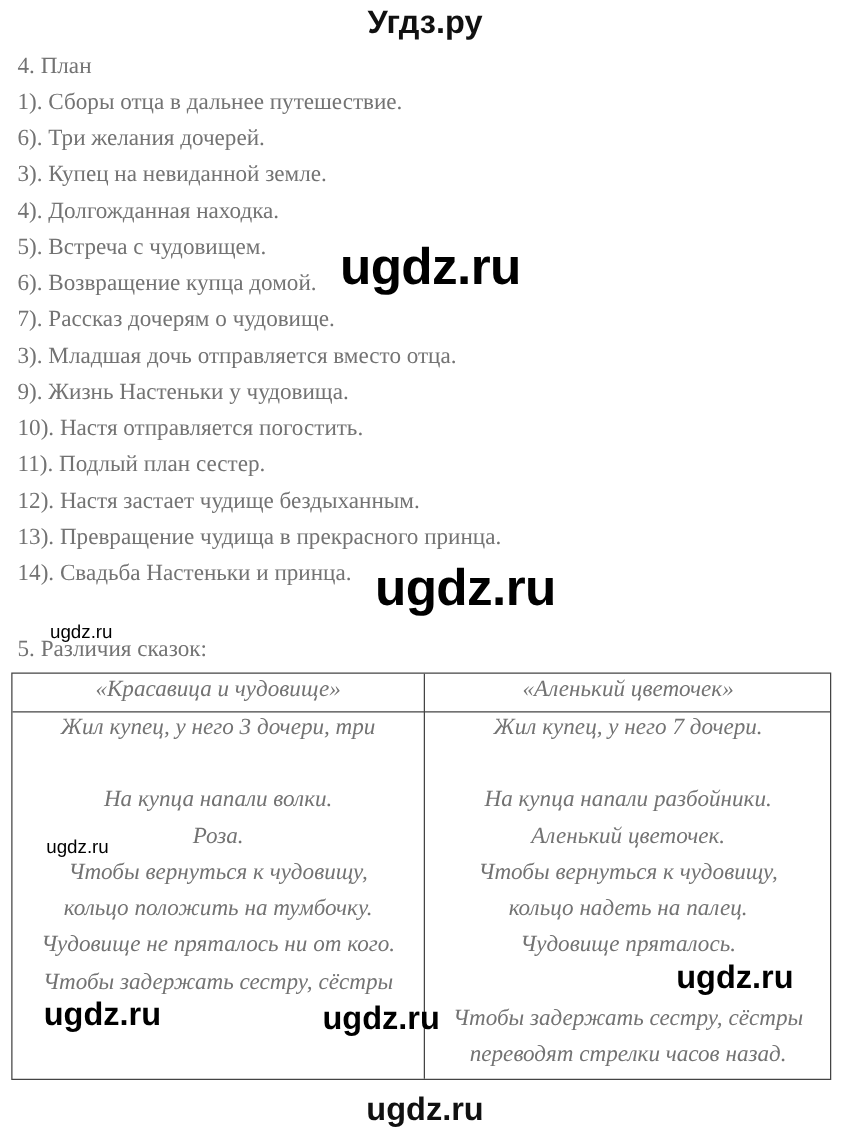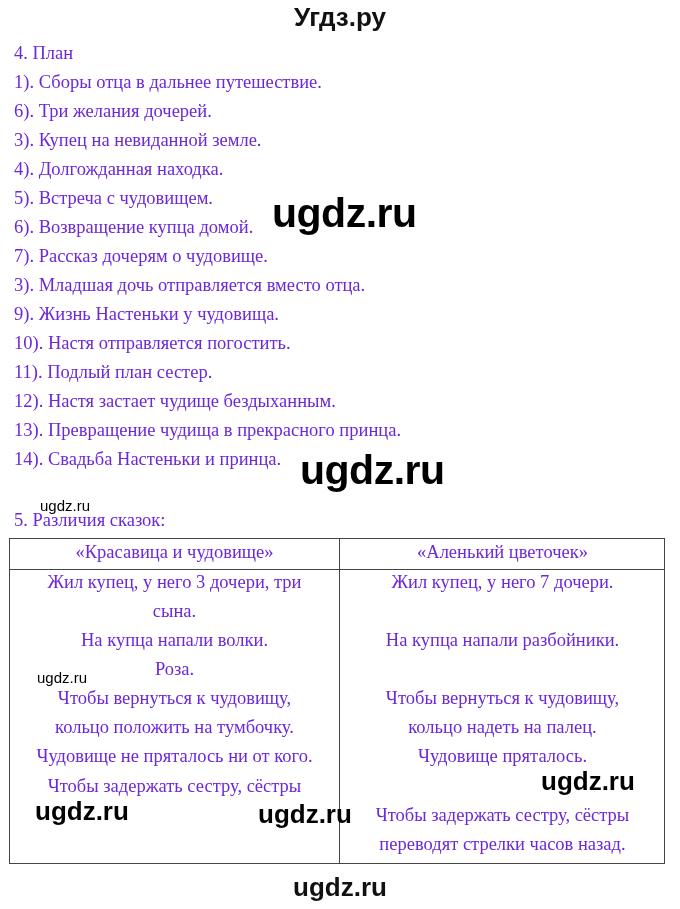--- a/index.html
+++ b/index.html
@@ -1,37 +1,37 @@
 <!DOCTYPE html>
 <html><head>
   <meta charset="utf-8">
   <style>
     html, body { margin: 0; padding: 0; background: #ffffff; }
     body { width: 680px; height: 909px; position: relative; overflow: hidden; color: #111; }
     .site-title {
       position: absolute; top: 2px; left: 0; width: 680px; text-align: center;
       font-family: "Liberation Sans", sans-serif; font-weight: bold; font-size: 26px; color: #111;
     }
-    .serif { font-family: "Liberation Serif", serif; font-size: 18.5px; color: #6d28d9; }
+    .serif { font-family: "Liberation Serif", serif; font-size: 18.5px; color: #737373; }
     .line { position: absolute; left: 14px; white-space: nowrap; }
     .wm-big {
       position: absolute; font-family: "Liberation Sans", sans-serif; font-weight: bold;
       font-size: 41px; color: #000; letter-spacing: -0.5px; line-height: 1;
     }
     .wm-mid {
       position: absolute; font-family: "Liberation Sans", sans-serif; font-weight: bold;
       font-size: 26px; color: #000; line-height: 1;
     }
     .wm-small {
       position: absolute; font-family: "Liberation Sans", sans-serif;
       font-size: 15px; color: #000; line-height: 1;
     }
     .table {
       position: absolute; left: 9px; top: 538px; width: 656px; height: 326px;
-      border: 1.5px solid #444; box-sizing: border-box;
+      border: 1.5px solid #444; box-sizing: border-box; font-style: italic;
     }
     .col-divider { position: absolute; left: 329px; top: 0; bottom: 0; width: 1px; background: #444; }
     .head-divider { position: absolute; left: 0; right: 0; top: 30px; height: 1px; background: #444; }
     .cell-text { position: absolute; text-align: center; white-space: nowrap; }
     .col-left { left: 0; width: 329px; }
     .col-right { left: 330px; width: 325px; }
     .footer-wm {
       position: absolute; top: 872px; left: 0; width: 680px; text-align: center;
       font-family: "Liberation Sans", sans-serif; font-weight: bold; font-size: 26px; color: #111;
     }
@@ -64,30 +64,30 @@
 <div class="serif line" style="top:510px">5. Различия сказок:</div>
 
 <div class="table">
   <div class="col-divider"></div>
   <div class="head-divider"></div>
 
   <div class="serif cell-text col-left" style="top:3px">«Красавица и чудовище»</div>
   <div class="serif cell-text col-right" style="top:3px">«Аленький цветочек»</div>
 
   <div class="serif cell-text col-left" style="top:33px">Жил купец, у него 3 дочери, три</div>
-  <div class="serif cell-text col-left" style="top:62px">сына.</div>
   <div class="serif cell-text col-left" style="top:91px">На купца напали волки.</div>
   <div class="serif cell-text col-left" style="top:120px">Роза.</div>
   <div class="serif cell-text col-left" style="top:149px">Чтобы вернуться к чудовищу,</div>
   <div class="serif cell-text col-left" style="top:207px">Чудовище не пряталось ни от кого.</div>
   <div class="serif cell-text col-left" style="top:178px">кольцо положить на тумбочку.</div>
   <div class="serif cell-text col-left" style="top:237px">Чтобы задержать сестру, сёстры</div>
 
   <div class="serif cell-text col-right" style="top:33px">Жил купец, у него 7 дочери.</div>
   <div class="serif cell-text col-right" style="top:91px">На купца напали разбойники.</div>
+  <div class="serif cell-text col-right" style="top:120px">Аленький цветочек.</div>
   <div class="serif cell-text col-right" style="top:149px">Чтобы вернуться к чудовищу,</div>
   <div class="serif cell-text col-right" style="top:178px">кольцо надеть на палец.</div>
   <div class="serif cell-text col-right" style="top:207px">Чудовище пряталось.</div>
   <div class="serif cell-text col-right" style="top:266px">Чтобы задержать сестру, сёстры</div>
   <div class="serif cell-text col-right" style="top:295px">переводят стрелки часов назад.</div>
 </div>
 
 <div class="wm-small" style="left:37px; top:670px">ugdz.ru</div>
 <div class="wm-mid" style="left:541px; top:768px">ugdz.ru</div>
 <div class="wm-mid" style="left:35px; top:798px">ugdz.ru</div>

